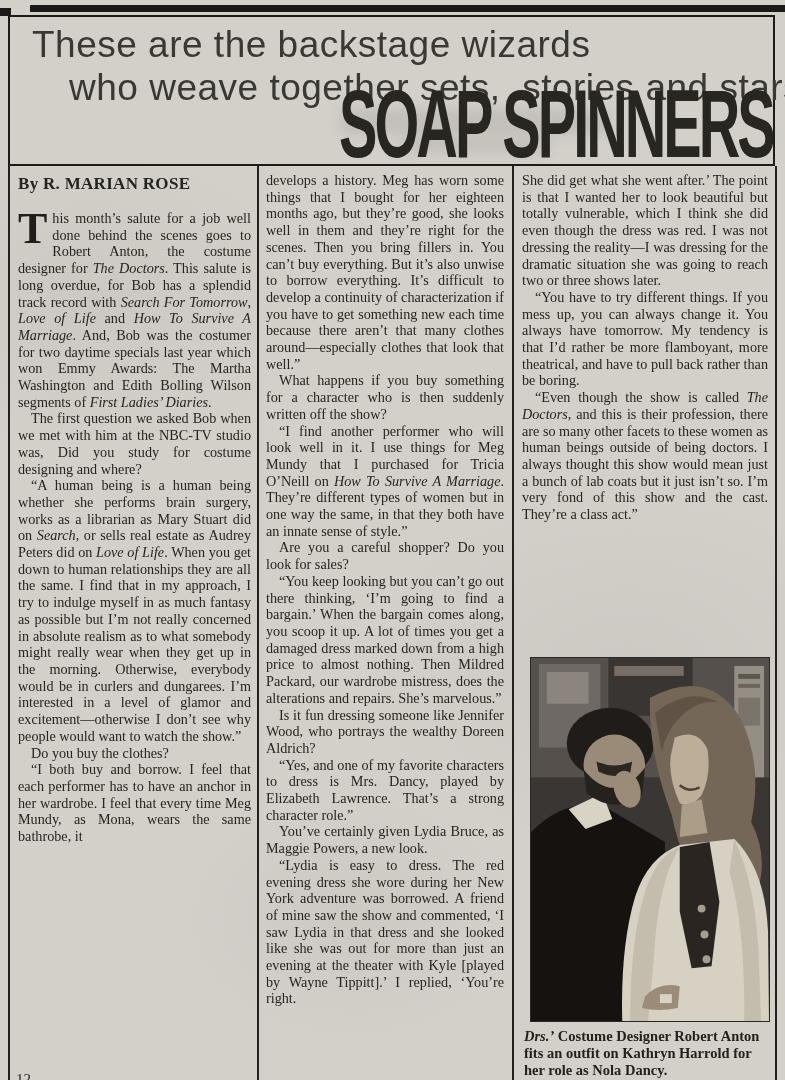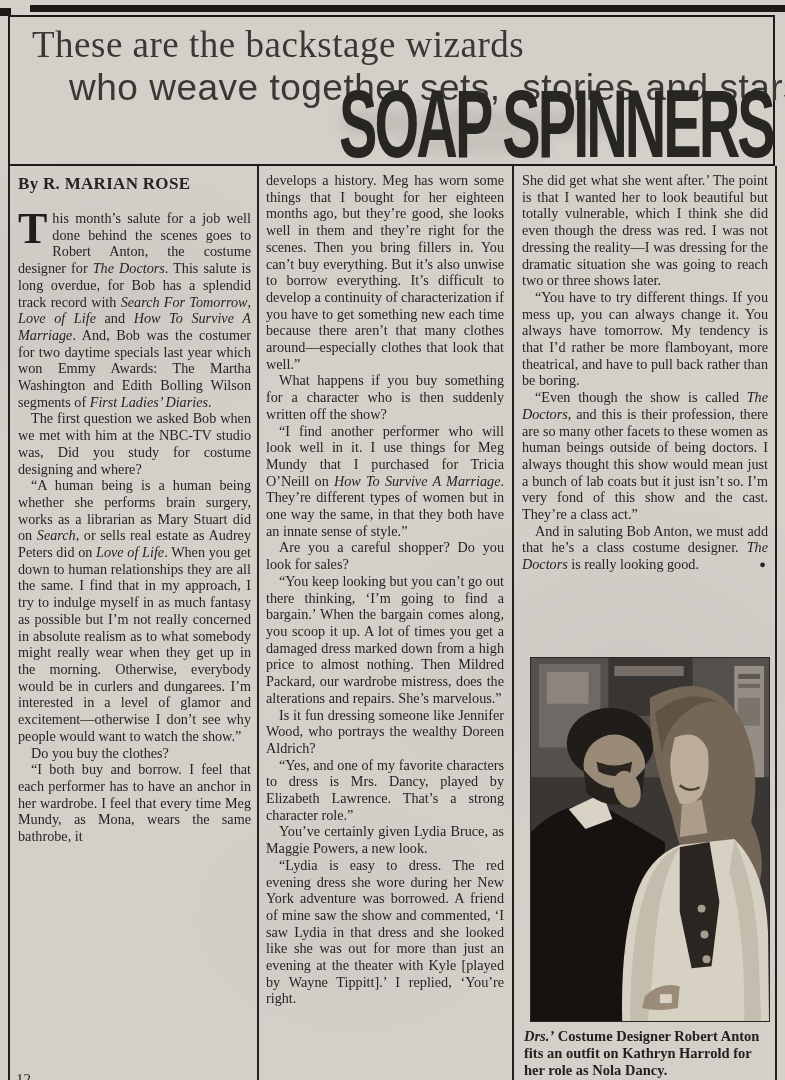--- a/index.html
+++ b/index.html
@@ -9,21 +9,21 @@
       radial-gradient(ellipse 320px 220px at 12% 28%, rgba(0,0,0,0.035), transparent 70%),
       radial-gradient(ellipse 400px 260px at 80% 62%, rgba(0,0,0,0.03), transparent 70%),
       radial-gradient(ellipse 250px 180px at 45% 85%, rgba(0,0,0,0.03), transparent 70%),
       #d3d0ca;
     font-family:"Liberation Serif", serif; color:#262420;
   }
   .top-rule{position:absolute; left:30px; right:0; top:5px; height:7px; background:#1c1a17;}
   .corner-mark{position:absolute; left:0; top:8px; width:11px; height:8px; background:#1c1a17;}
   .header-box{position:absolute; left:8px; top:15px; width:767px; height:151px;
     border:2px solid #1d1b18; box-sizing:border-box;}
-  .kicker{position:absolute; left:22px; top:6px; font-family:Liberation Serif, serif;
+  .kicker{position:absolute; left:22px; top:6px; font-family:Liberation Sans, sans-serif;
     font-size:37px; line-height:1.2; color:#3a3833; letter-spacing:0.5px; white-space:pre;text-align:right;}
   .kicker2{position:absolute; left:26px; top:50px; font-family:"Liberation Sans", sans-serif;
     font-size:37px; color:#3a3833; letter-spacing:0.5px; white-space:pre;margin-left:33px;}
   .soap-title{position:absolute; right:0px; bottom:-8px; font-family:"Liberation Sans", sans-serif;
     font-weight:bold; font-size:96px; line-height:1; letter-spacing:-5px; color:#282621;
     transform:scaleX(0.60); transform-origin:100% 100%; white-space:pre;}
   .smudge{position:absolute; background:rgba(110,105,98,0.16); filter:blur(6px); border-radius:8px;}
   .rule-v{position:absolute; width:2px; top:166px; bottom:0; background:#23211d;}
   .col{position:absolute; top:172px; overflow:hidden;}
   .byline{font-weight:bold; font-size:17px; letter-spacing:0.3px; margin:2px 0 16px 0;}
@@ -79,21 +79,20 @@
       <p class="para">Is it fun dressing someone like Jennifer Wood, who portrays the wealthy Doreen Aldrich?</p>
       <p class="para">“Yes, and one of my favorite characters to dress is Mrs. Dancy, played by Elizabeth Lawrence. That’s a strong character role.”</p>
       <p class="para">You’ve certainly given Lydia Bruce, as Maggie Powers, a new look.</p>
       <p class="para">“Lydia is easy to dress. The red evening dress she wore during her New York adventure was borrowed. A friend of mine saw the show and commented, ‘I saw Lydia in that dress and she looked like she was out for more than just an evening at the theater with Kyle [played by Wayne Tippitt].’ I replied, ‘You’re right.</p>
     </div>
 
   <div class="col" style="left:522px;width:246px;height:482px;">
       <p class="para noindent">She did get what she went after.’ The point is that I wanted her to look beautiful but totally vulnerable, which I think she did even though the dress was red. I was not dressing the reality—I was dressing for the dramatic situation she was going to reach two or three shows later.</p>
       <p class="para">“You have to try different things. If you mess up, you can always change it. You always have tomorrow. My tendency is that I’d rather be more flamboyant, more theatrical, and have to pull back rather than be boring.</p>
       <p class="para">“Even though the show is called <i>The Doctors</i>, and this is their profession, there are so many other facets to these women as human beings outside of being doctors. I always thought this show would mean just a bunch of lab coats but it just isn’t so. I’m very fond of this show and the cast. They’re a class act.”</p>
-      <p class="para">And in saluting Bob Anton, we must add that he’s a class costume designer. <i>The Doctors</i> is really looking good.<span class="endbullet">●</span></p>
     </div>
 
   <div class="photo-figure">
     <svg viewBox="0 0 240 365" preserveAspectRatio="none">
       <rect x="0" y="0" width="240" height="365" fill="#45413d"></rect>
       <rect x="0" y="0" width="240" height="130" fill="#55504b"></rect>
       <rect x="8" y="6" width="62" height="84" fill="#6e6964"></rect>
       <rect x="16" y="14" width="42" height="32" fill="#8b857d"></rect>
       <rect x="78" y="0" width="85" height="58" fill="#393532"></rect>
       <rect x="84" y="8" width="70" height="10" fill="#776f67"></rect>

